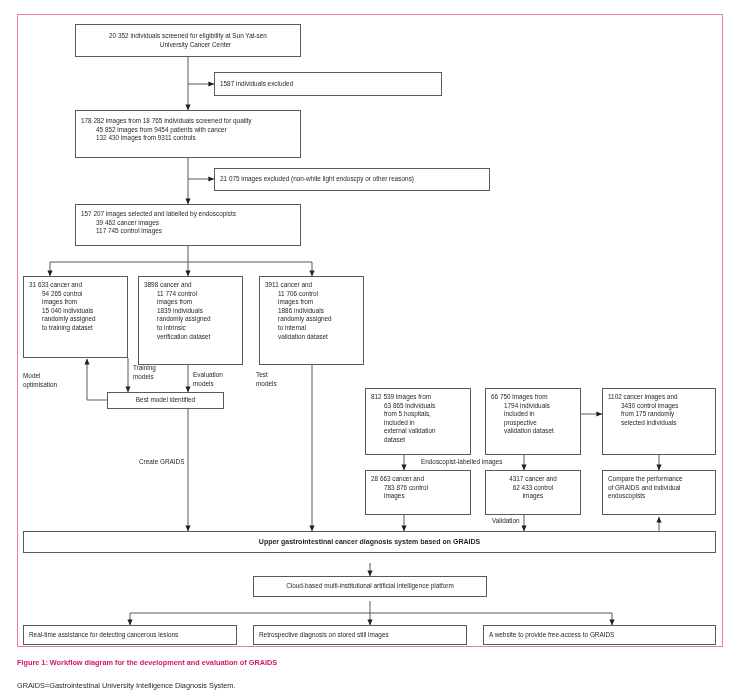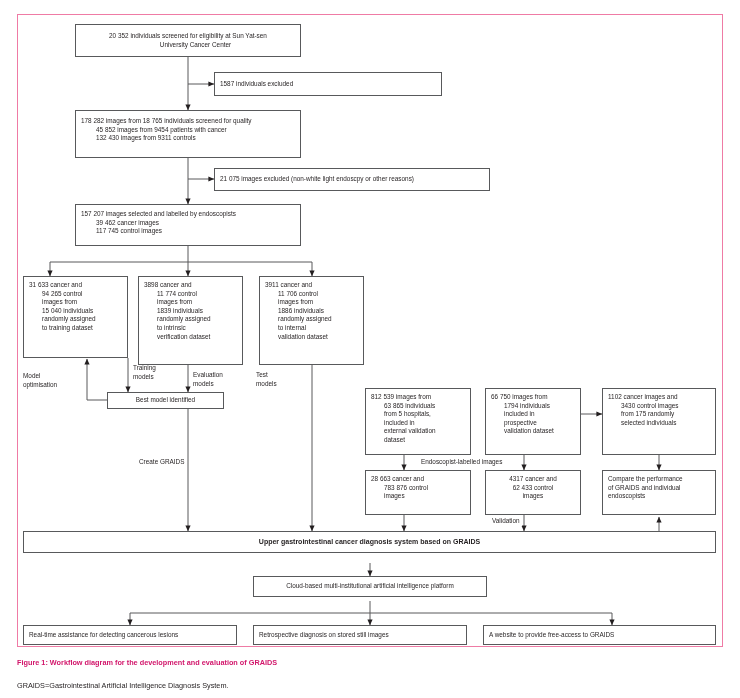--- a/index.html
+++ b/index.html
@@ -216,15 +216,15 @@
     <span class="ln">Real-time assistance for detecting cancerous lesions</span>
   </div>
   <div class="box" style="left:253px;top:625px;width:214px;height:20px;display:flex;align-items:center;">
     <span class="ln">Retrospective diagnosis on stored still images</span>
   </div>
   <div class="box" style="left:483px;top:625px;width:233px;height:20px;display:flex;align-items:center;">
     <span class="ln">A website to provide free-access to GRAIDS</span>
   </div>
 
   <div class="cap title">Figure 1: Workflow diagram for the development and evaluation of GRAIDS</div>
-  <div class="cap l2">GRAIDS=Gastrointestinal Artificial Intelligence Diagnosis System.</div>
+  <div class="cap l2">GRAIDS=Gastrointestinal University Intelligence Diagnosis System.</div>
 
 </div>
 
 </body></html>

